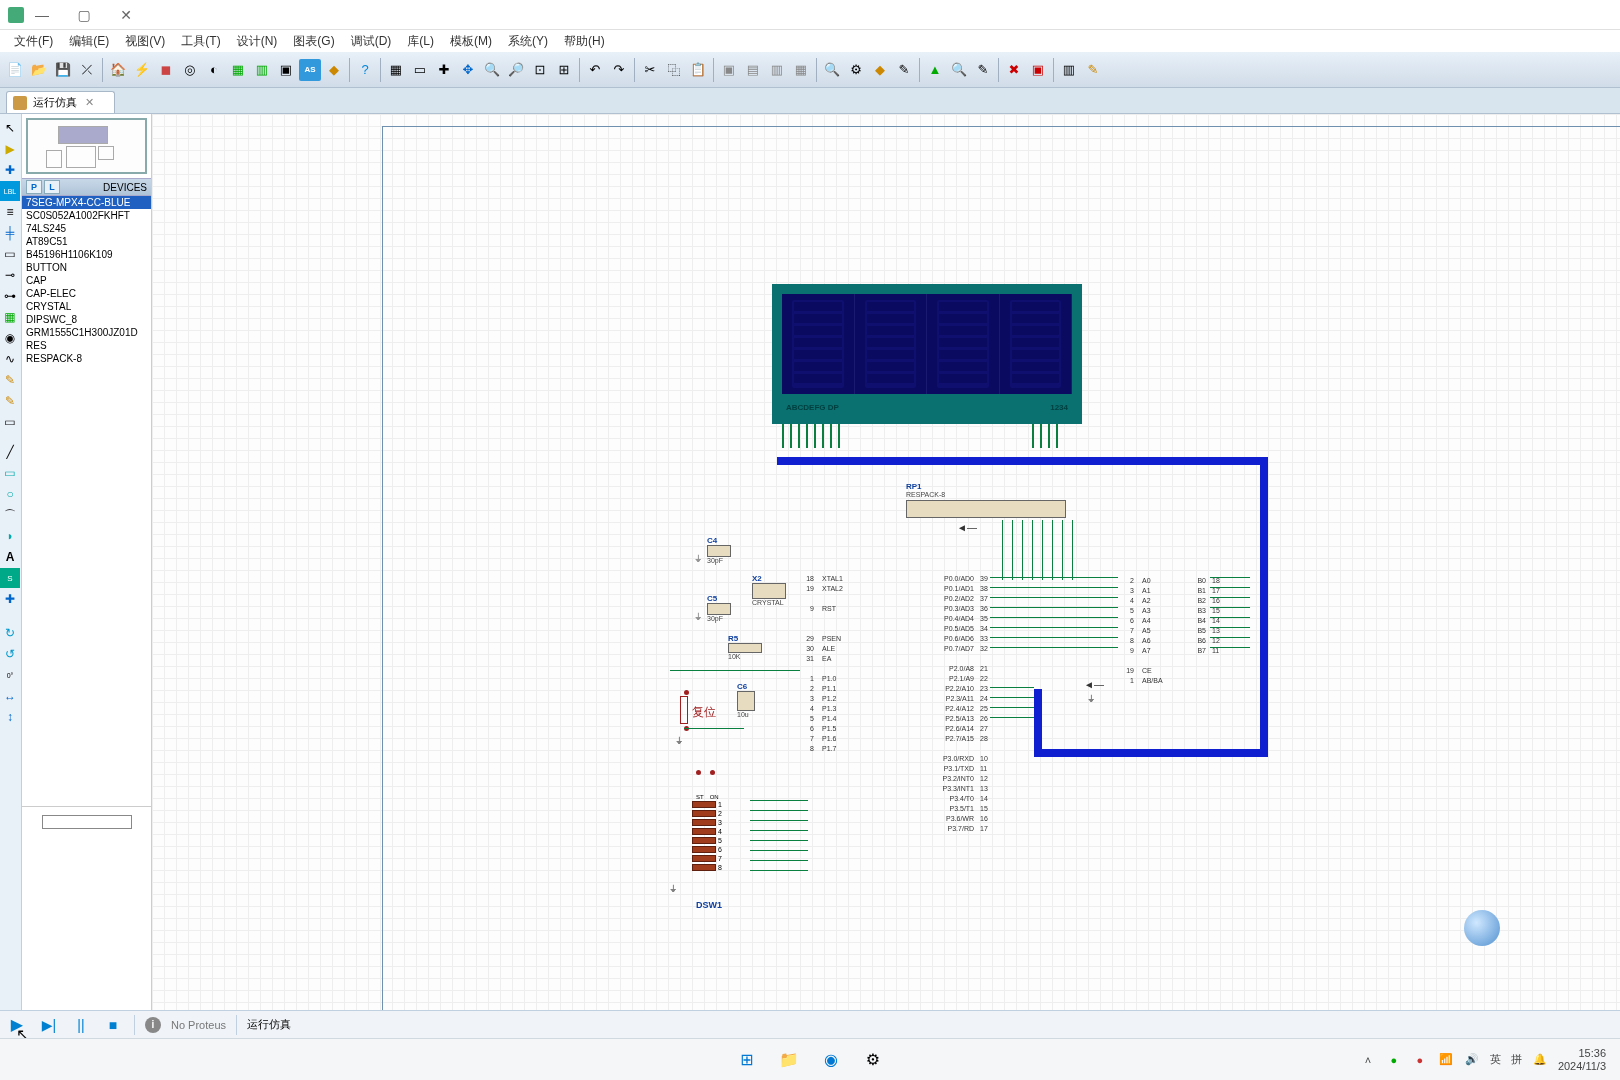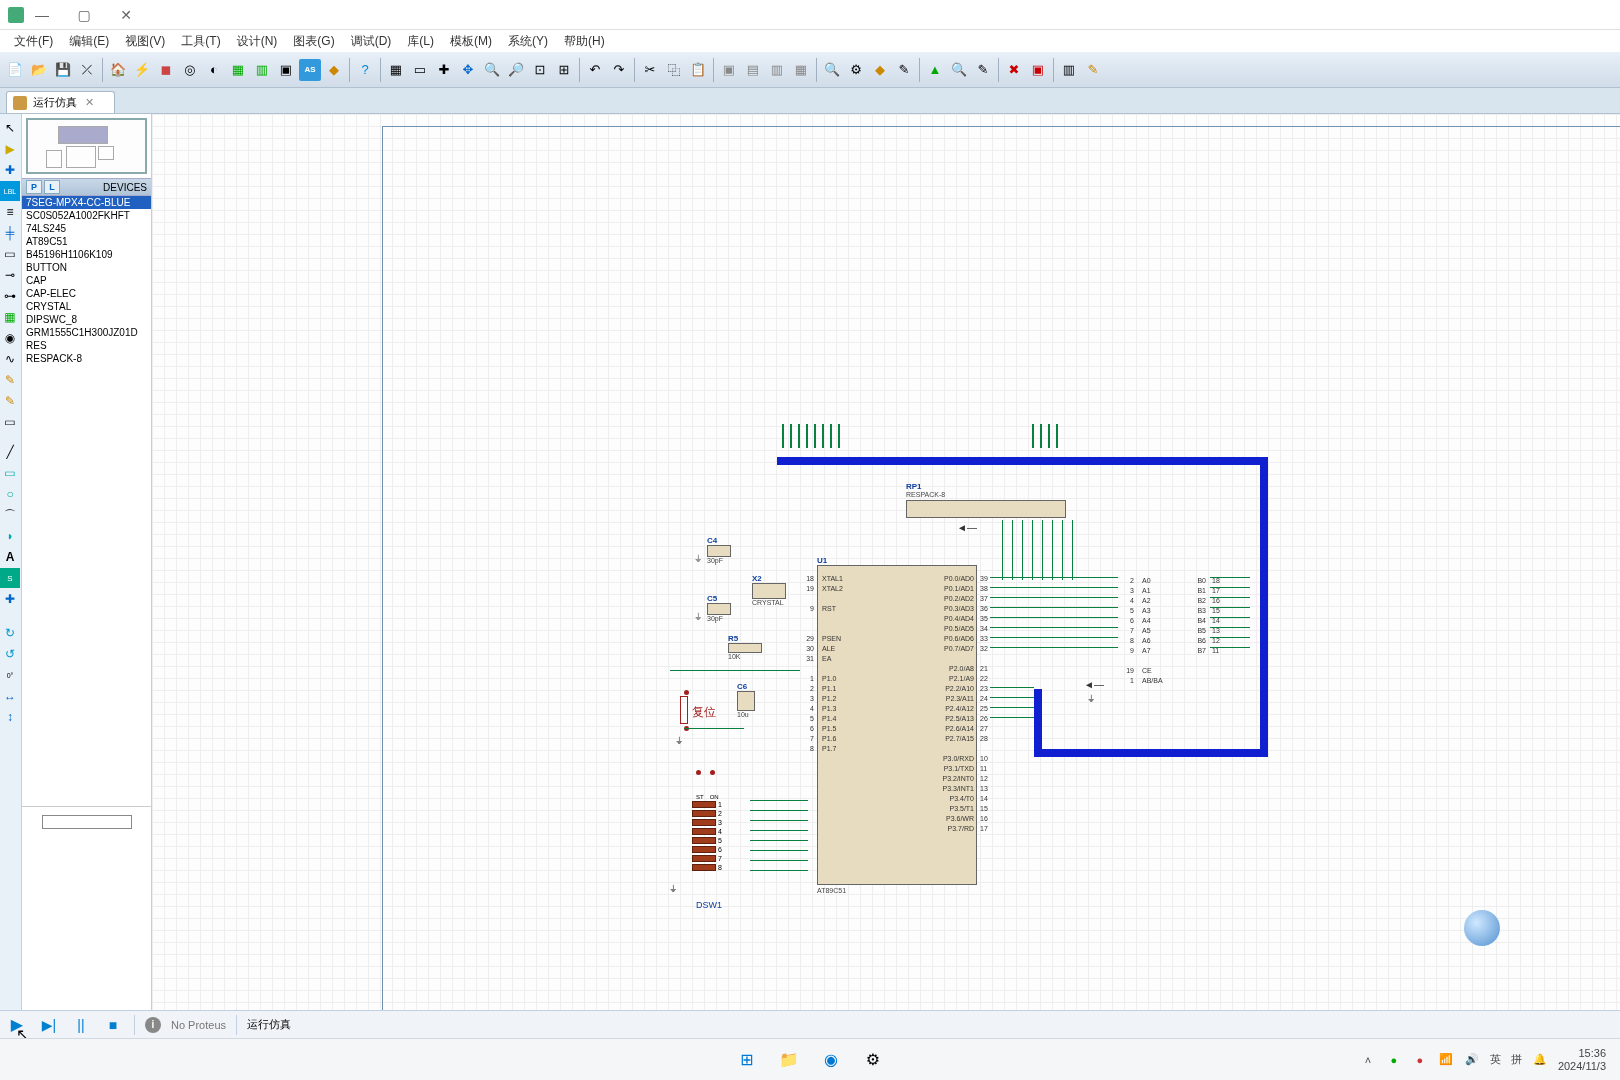--- a/index.html
+++ b/index.html
@@ -261,20 +261,32 @@
       <div class="pv-rect"></div>
     </div>
   </div>
 
   <div class="canvas-wrap">
     <div class="canvas-grid"></div>
     <div class="sheet-border"></div>
 
     <div class="schematic">
 
+      <div class="disp">
+        <div class="disp-inner">
+          <div class="disp-seg"></div>
+            <div class="disp-seg"></div>
+            <div class="disp-seg"></div>
+            <div class="disp-seg"></div>
+        </div>
+        <div class="disp-labels">
+          <span>ABCDEFG DP</span>
+          <span>1234</span>
+        </div>
+      </div>
 
       <div style="position:absolute;left:630px;top:310px;display:flex;gap:6px">
         <div style="width:2px;height:24px;background:#0a8040"></div>
         <div style="width:2px;height:24px;background:#0a8040"></div>
         <div style="width:2px;height:24px;background:#0a8040"></div>
         <div style="width:2px;height:24px;background:#0a8040"></div>
         <div style="width:2px;height:24px;background:#0a8040"></div>
         <div style="width:2px;height:24px;background:#0a8040"></div>
         <div style="width:2px;height:24px;background:#0a8040"></div>
         <div style="width:2px;height:24px;background:#0a8040"></div>
@@ -302,25 +314,20 @@
         <div style="width:1px;height:60px;background:#0a8040"></div>
         <div style="width:1px;height:60px;background:#0a8040"></div>
         <div style="width:1px;height:60px;background:#0a8040"></div>
         <div style="width:1px;height:60px;background:#0a8040"></div>
         <div style="width:1px;height:60px;background:#0a8040"></div>
         <div style="width:1px;height:60px;background:#0a8040"></div>
       </div>
 
       <div style="position:absolute;left:805px;top:408px;font-size:10px;color:#333">◄—</div>
 
-      <div class="comp" style="left:665px;top:442px">
-        <div class="label">U1</div>
-        <div class="body" style="width:160px;height:320px"></div>
-        <div class="sub" style="margin-top:2px">AT89C51</div>
-      </div>
       <div class="pin-col" style="left:670px;top:460px" id="u1-left">
           <div>XTAL1</div>
           <div>XTAL2</div>
           <div>&nbsp;</div>
           <div>RST</div>
           <div>&nbsp;</div>
           <div>&nbsp;</div>
           <div>PSEN</div>
           <div>ALE</div>
           <div>EA</div>
@@ -562,21 +569,21 @@
             <div class="dip-row">
               <div class="sw"></div>
               <div class="num">7</div>
             </div>
             <div class="dip-row">
               <div class="sw"></div>
               <div class="num">8</div>
             </div>
           </div>
       </div>
-      <div style="position:absolute;left:544px;top:786px;font-size:9px;font-weight:normal;color:#1040a0">DSW1</div>
+      <div style="position:absolute;left:544px;top:786px;font-size:9px;font-weight:bold;color:#1040a0">DSW1</div>
       <div style="position:absolute;left:518px;top:770px;font-size:9px">⏚</div>
 
       <div style="position:absolute;left:598px;top:686px">
         <div class="wire-g" style="left:0;top:0;width:58px;height:1px"></div>
         <div class="wire-g" style="left:0;top:10px;width:58px;height:1px"></div>
         <div class="wire-g" style="left:0;top:20px;width:58px;height:1px"></div>
         <div class="wire-g" style="left:0;top:30px;width:58px;height:1px"></div>
         <div class="wire-g" style="left:0;top:40px;width:58px;height:1px"></div>
         <div class="wire-g" style="left:0;top:50px;width:58px;height:1px"></div>
         <div class="wire-g" style="left:0;top:60px;width:58px;height:1px"></div>

